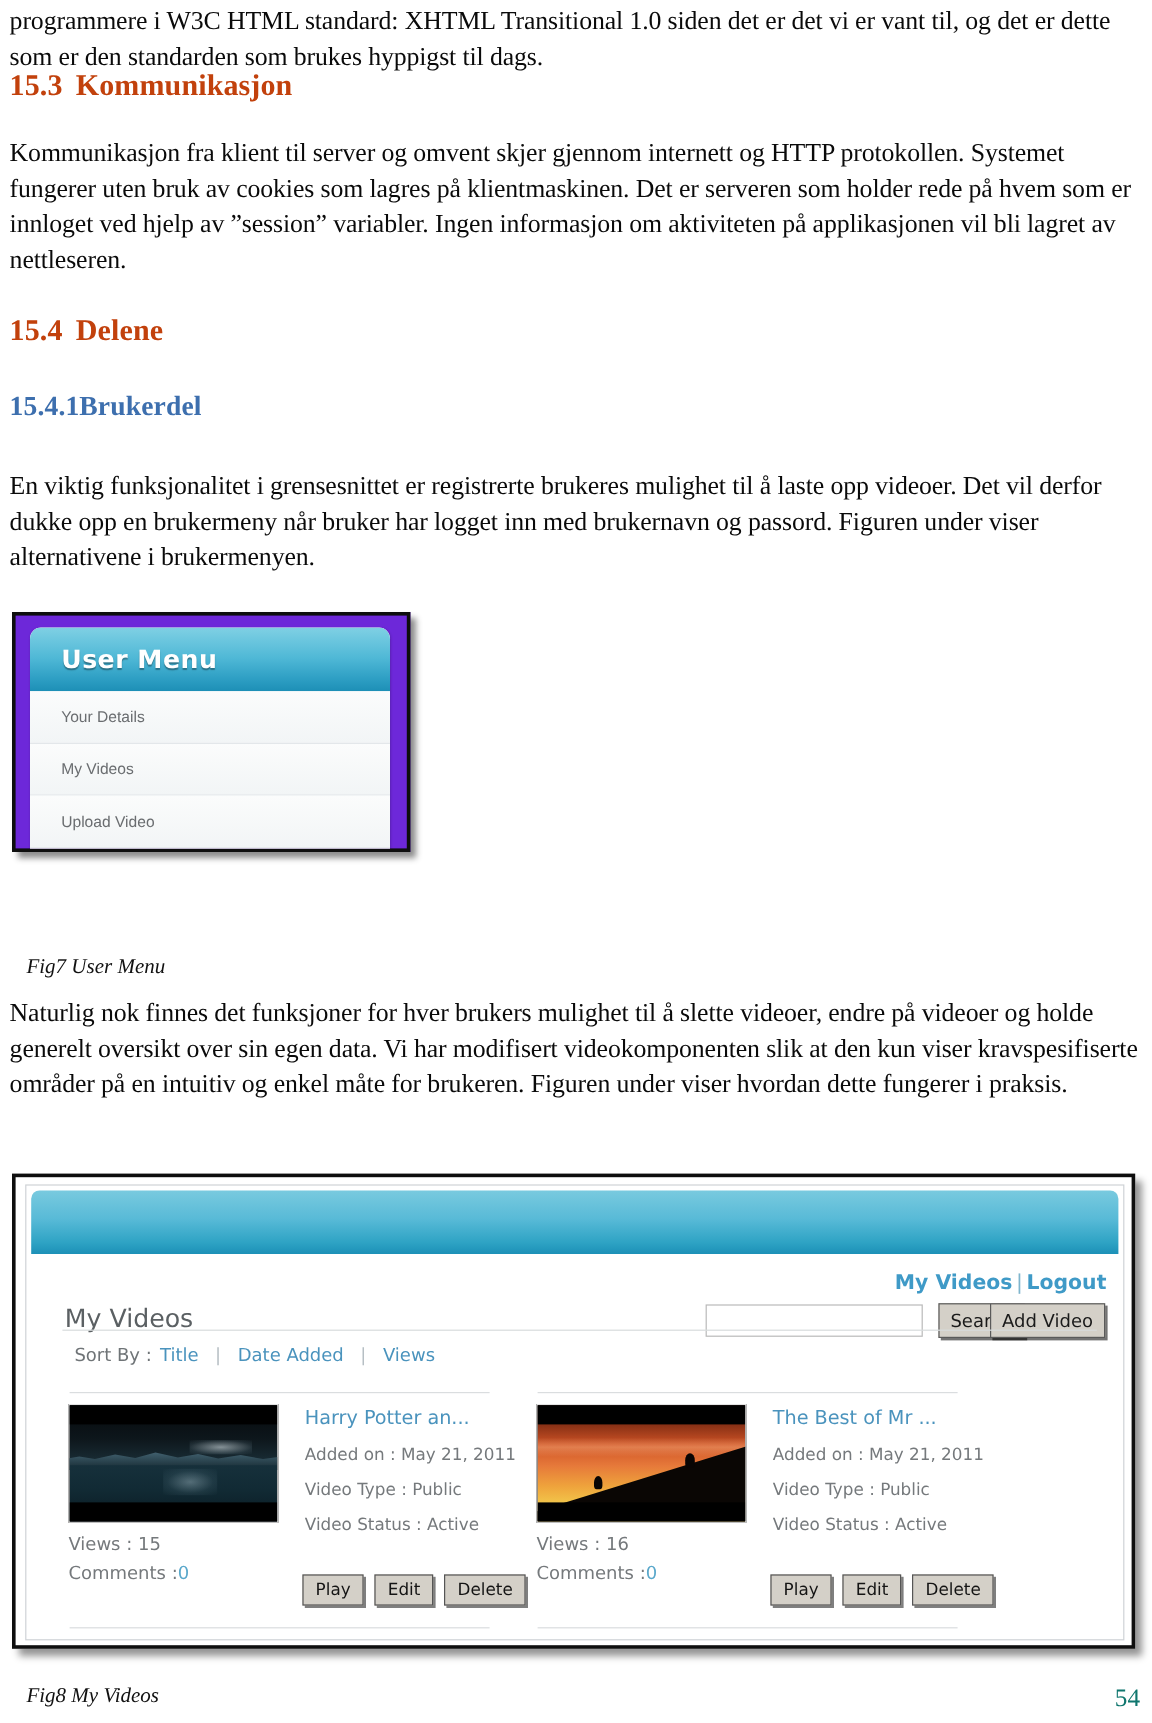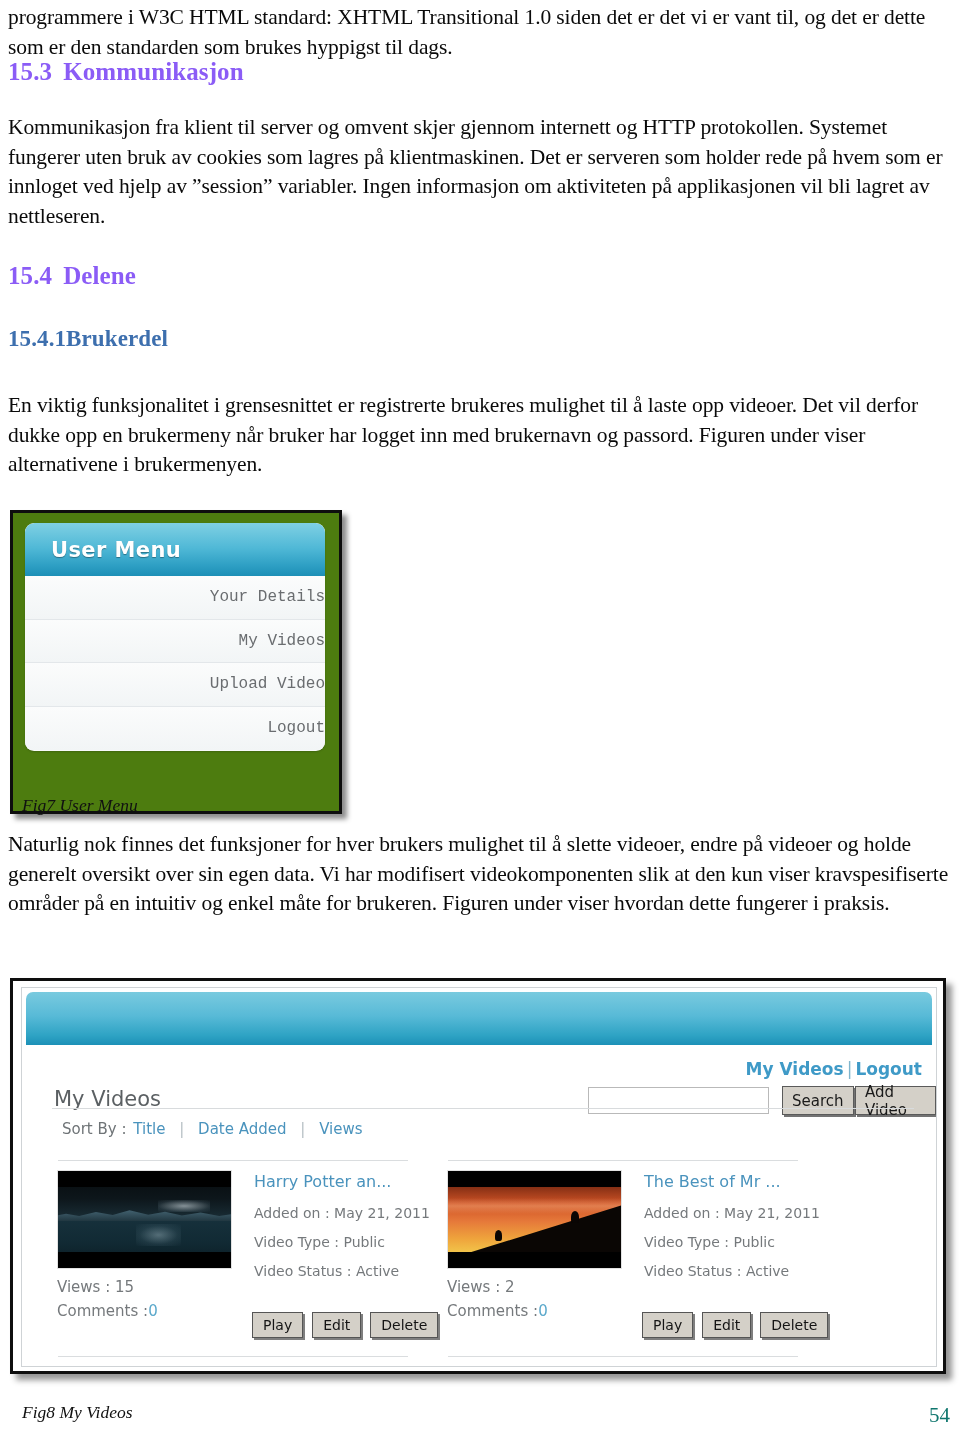--- a/index.html
+++ b/index.html
@@ -33,21 +33,21 @@
     text-align: left;
     margin: 0;
     letter-spacing: -0.1px;
   }
 
   
   .h2 {
     font-family: "Liberation Serif", "DejaVu Serif", serif;
     font-weight: bold;
     font-size: 25px;
-    color: #8b5cf6;
+    color: #c2410c;
     margin: 0;
     letter-spacing: 0.1px;
   }
   .h2 .num { margin-right: 11px; }
   .h3 {
     font-family: "Liberation Serif", "DejaVu Serif", serif;
     font-weight: bold;
     font-size: 23px;
     color: #3d6fae;
     margin: 0;
@@ -70,23 +70,23 @@
     font-size: 21px;
     color: #0f766e;
   }
 
   
   .fig7-frame {
     position: absolute;
     left: 10px;
     top: 510px;
     width: 332px;
-    height: 304px;
+    height: 200px;
     border: 3px solid #0e0e0e;
-    background: #4d7c0f;
+    background: #6d28d9;
     box-shadow: 5px 5px 5px rgba(0,0,0,0.45);
     box-sizing: border-box;
     overflow: hidden;
   }
   .usermenu {
     position: absolute;
     left: 12px;
     top: 10px;
     width: 300px;
     height: 228px;
@@ -112,26 +112,25 @@
     color: #ffffff;
     text-shadow: 0 1px 1px rgba(0,0,0,0.35);
     letter-spacing: 0.4px;
   }
   .usermenu-item {
     height: 43.5px;
     display: flex;
     align-items: center;
     padding-left: 26px;
     box-sizing: border-box;
-    font-family: Liberation Mono, monospace;
-    font-size: 16px;
+    font-family: Liberation Sans, sans-serif;
+    font-size: 13px;
     color: #6a6d70;
     border-bottom: 1px solid #e3e7ea;
     background: linear-gradient(to bottom, #fbfcfc 0%, #f2f5f6 100%);
-    justify-content: flex-end;
   }
   .usermenu-item:last-child { border-bottom: none; }
 
   
   .fig8-frame {
     position: absolute;
     left: 10px;
     top: 978px;
     width: 936px;
     height: 396px;
@@ -201,21 +200,21 @@
     font-family: "DejaVu Sans", "Liberation Sans", sans-serif;
     font-size: 15px;
     color: #1a1a1a;
     display: flex;
     align-items: center;
     justify-content: center;
     box-sizing: border-box;
     padding: 0 9px;
   }
   .mv-btn-search { left: 760px; }
-  .mv-btn-add { left: 833px; }
+  .mv-btn-add { left: 803px; }
 
   .mv-rule {
     position: absolute;
     left: 30px;
     right: 22px;
     top: 120px;
     height: 1px;
     background: #d8dbdd;
   }
   .mv-sortrow {
@@ -505,21 +504,21 @@
               <div class="bars-bottom"></div>
             </div>
             <div class="mv-meta">
               <div class="mv-vtitle">The Best of Mr ...</div>
               <div class="mv-metaline">Added on : May 21, 2011</div>
               <div class="mv-metaline">Video Type : Public</div>
               <div class="mv-metaline">Video Status : Active</div>
             </div>
           </div>
           <div class="mv-stats">
-            <div>Views : 2</div>
+            <div>Views : 16</div>
             <div><span>Comments :</span><span class="cnum">0</span></div>
           </div>
           <div class="mv-actions">
             <div class="mv-abtn">Play</div>
             <div class="mv-abtn">Edit</div>
             <div class="mv-abtn">Delete</div>
           </div>
         </div>
 
       </div>

